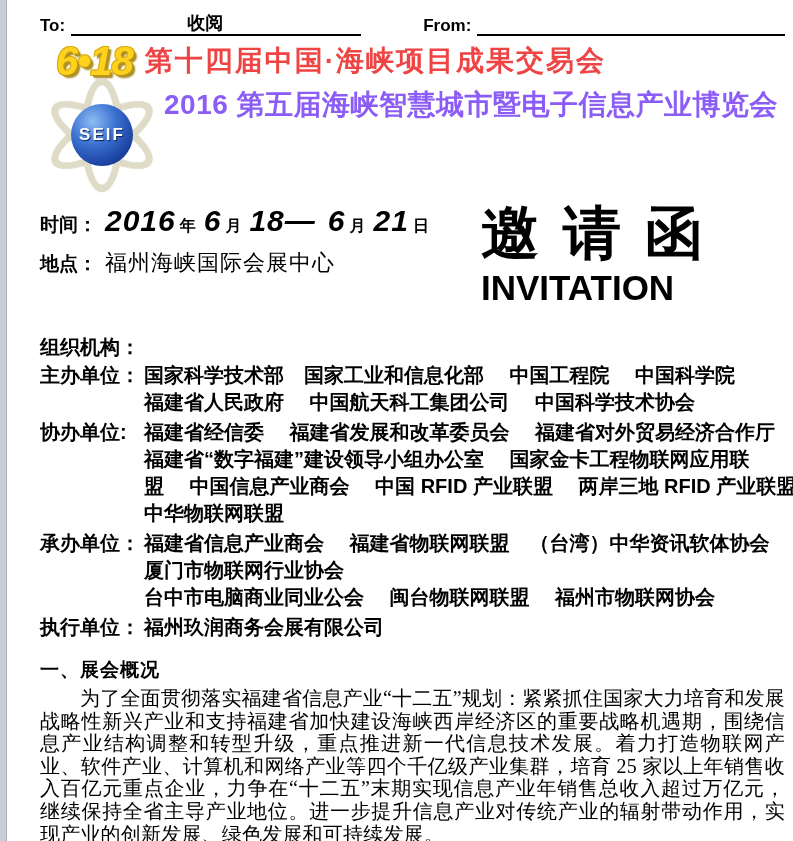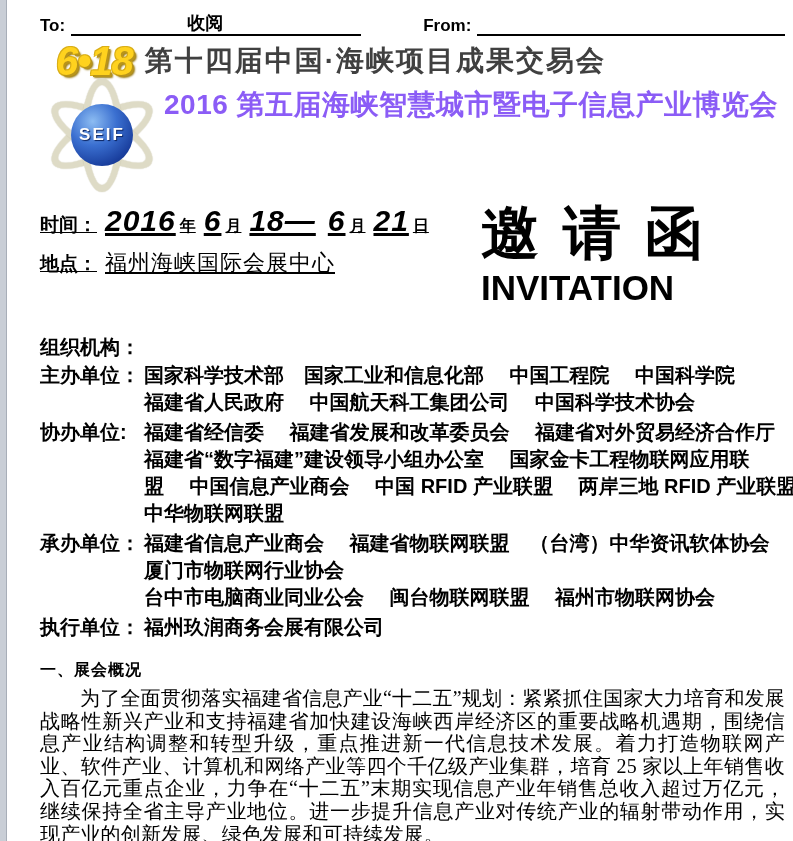--- a/index.html
+++ b/index.html
@@ -25,21 +25,21 @@
   .banner1 { display:flex; align-items:center; margin:4px 0 0 56px; height:42px; }
   .logo618 {
     font-family:"Liberation Sans","DejaVu Sans",sans-serif;
     font-style:italic; font-weight:900; font-size:40px; letter-spacing:-1px;
     color:#ffd21e;
     text-shadow:2px 2px 0 #b8941a,-1px -1px 0 #d9ae17,1px -1px 0 #d9ae17,-1px 1px 0 #d9ae17,3px 3px 2px #9a7a10;
     padding-right:12px;
   }
   .fair-title {
     font-family:"Liberation Sans","DejaVu Sans",sans-serif;
-    font-weight:bold; font-size:28px; letter-spacing:2px; color:#404040; white-space:nowrap;
+    font-weight:bold; font-size:28px; letter-spacing:2px; color:#ef4444; white-space:nowrap;
   }
 
   
   .banner2 { position:relative; display:flex; align-items:flex-start; margin:2px 0 0 40px; height:104px; }
   .seif-logo { position:relative; width:124px; height:102px; flex:0 0 124px; }
   .ring { position:absolute; left:50%; top:50%; width:114px; height:42px;
     margin:-21px 0 0 -57px; border:7px solid #dedbc6; border-radius:50%;
     box-shadow:0 0 1px #b9b598, inset 0 0 1px #b9b598; }
   .ring1 { transform:rotate(-30deg); }
   .ring2 { transform:rotate(30deg); }
@@ -52,21 +52,21 @@
     color:#fff; letter-spacing:2px; text-shadow:1px 1px 1px #0a215c;text-align:center; }
   .expo-title {
     font-family:"Liberation Sans","DejaVu Sans",sans-serif;
     font-weight:bold; font-size:28px; letter-spacing:0.5px; color:#8b5cf6;
     margin-top:2px; white-space:nowrap;
   }
 
   
   .info-row { display:flex; margin:8px 0 0 40px; }
   .event-info { flex:1; padding-top:8px; }
-  .ev-row { display:flex; align-items:baseline; margin-bottom:10px;text-decoration:underline; }
+  .ev-row { display:flex; align-items:baseline; margin-bottom:10px; }
   .ev-label { font-family:"Liberation Sans","DejaVu Sans",sans-serif; font-weight:bold; font-size:19px; white-space:nowrap; }
   .tnum { font-family:"Liberation Sans","DejaVu Sans",sans-serif; font-weight:bold; font-style:italic;
     font-size:30px; letter-spacing:1px; padding:0 4px 0 8px; }
   .tunit { font-family:"Liberation Sans","DejaVu Sans",sans-serif; font-weight:bold; font-size:16px; }
   .venue-value { font-size:22px; letter-spacing:1px; padding-left:8px; }
   .invitation-block { width:312px; flex:0 0 312px; padding-right:10px; padding-top:2px; }
   .inv-cn { font-family:"Liberation Sans","DejaVu Sans",sans-serif; font-weight:900; font-size:58px;
     letter-spacing:24px; white-space:nowrap; line-height:70px; }
   .inv-en { font-family:"Liberation Sans","DejaVu Sans",sans-serif; font-weight:900; font-size:35px;
     letter-spacing:0px; line-height:40px; }
@@ -75,21 +75,21 @@
   .org-section { margin:26px 8px 0 40px;
     font-family:"Liberation Sans","DejaVu Sans",sans-serif; font-weight:bold; font-size:20px; line-height:27px; }
   .org-heading { margin-bottom:1px; }
   .org-entry { display:flex; margin-bottom:3px; }
   .org-label { flex:0 0 104px; white-space:nowrap; }
   .org-lines { flex:1; }
   .org-line { white-space:pre; }
 
   
   .overview-section { margin:16px 8px 0 40px; width:745px; }
-  .ov-heading { font-weight:bold; font-size:16px; line-height:26px; margin-bottom:4px;
+  .ov-heading { font-weight:bold; font-size:19px; line-height:26px; margin-bottom:4px;
     font-family:"Liberation Serif","DejaVu Serif",serif; letter-spacing:1px; }
   .ov-para { font-size:20px; line-height:22.6px; text-align:justify; text-indent:2em; letter-spacing:0.2px; }
 </style>
 </head>
 <body>
 
 <div class="page">
   <div class="left-edge"></div>
 
   <div class="header-row">

